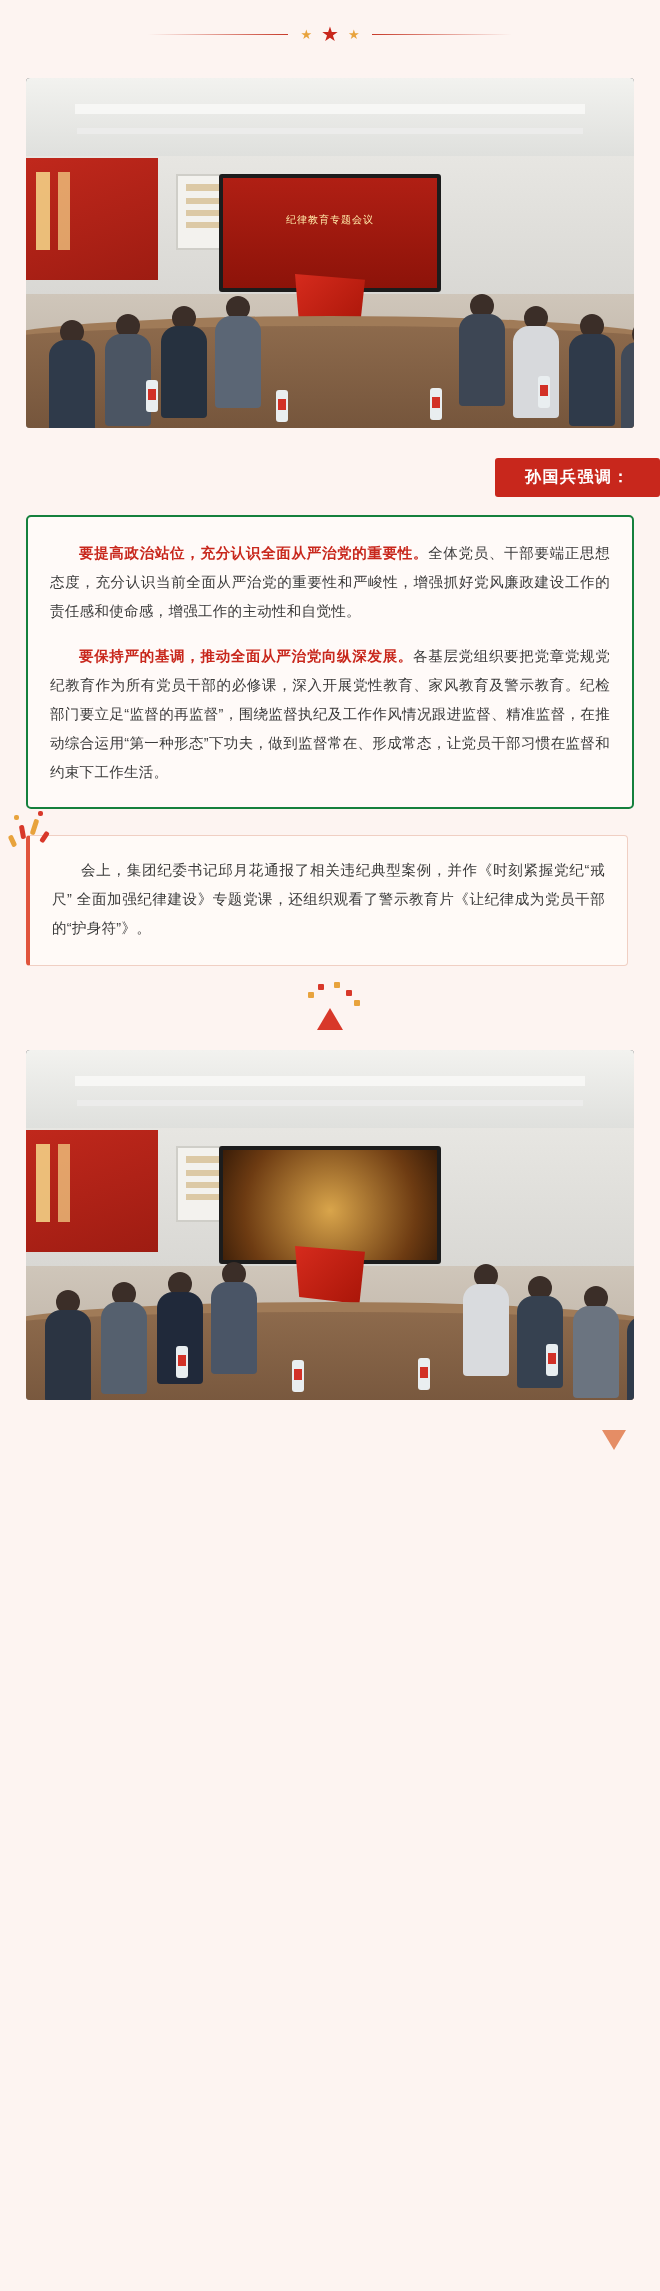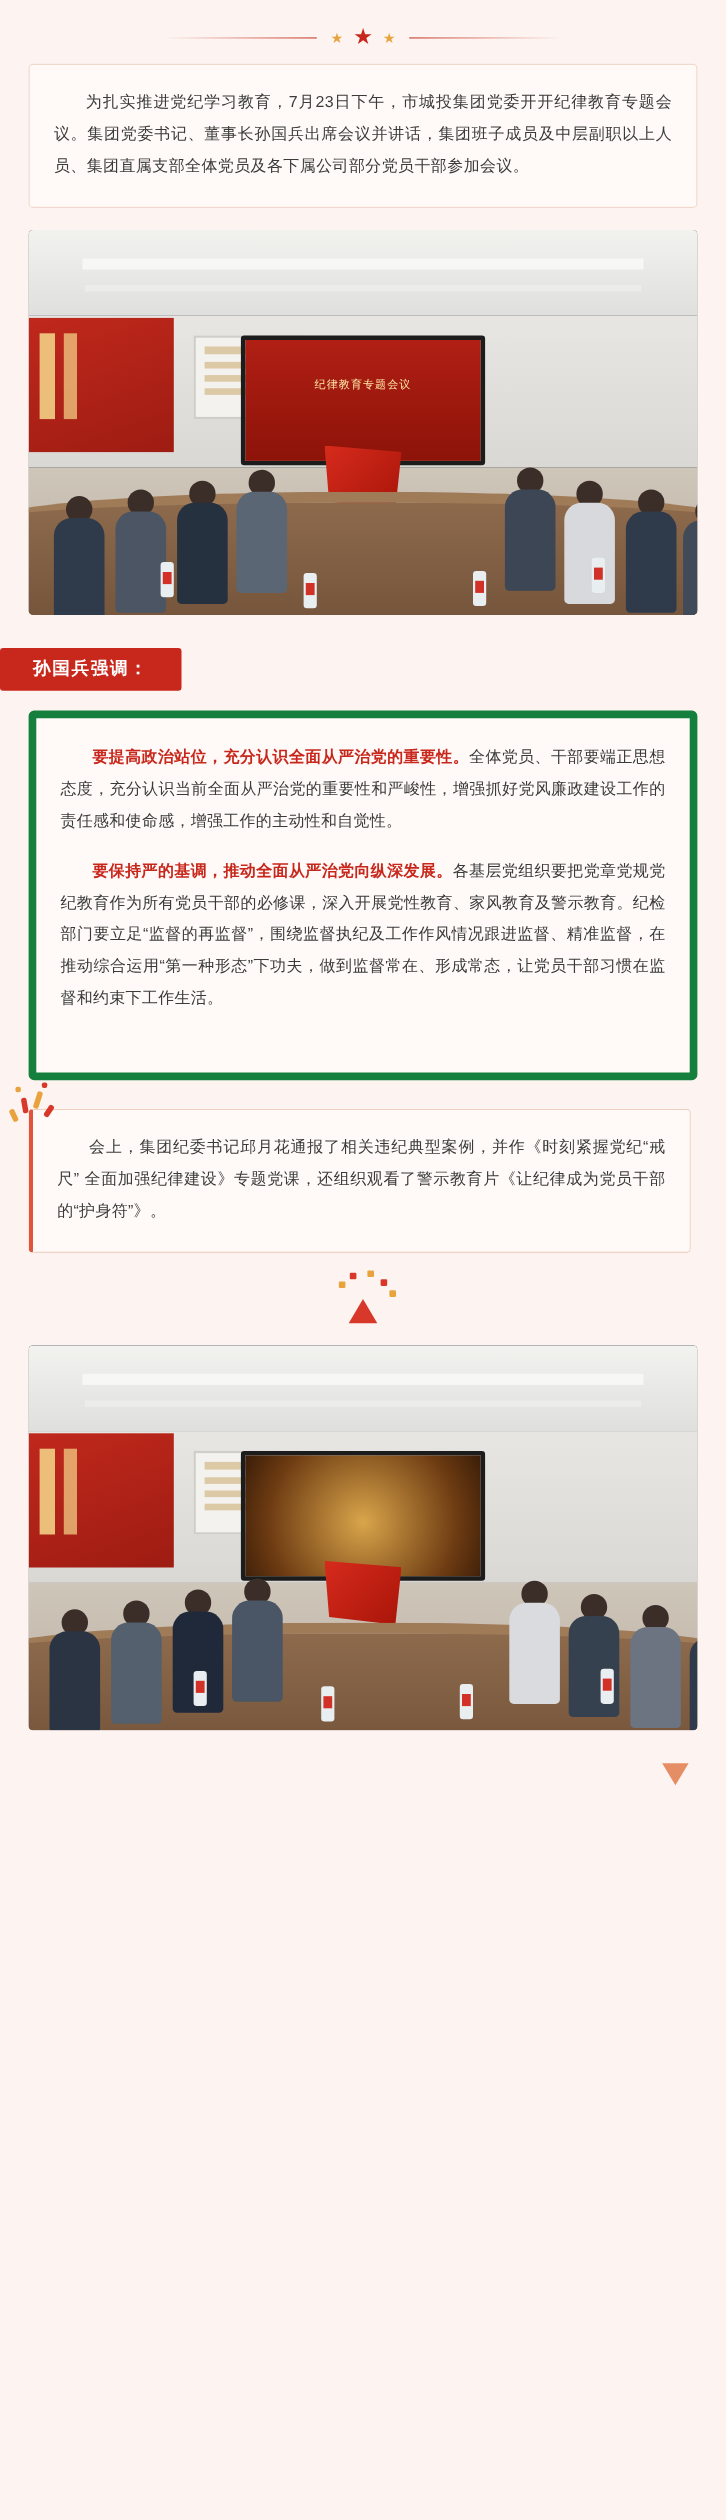--- a/index.html
+++ b/index.html
@@ -163,21 +163,21 @@
     position: absolute; width: 12px; height: 32px; background: #e9eef0;
     border-radius: 3px; bottom: 30px;
   }
   .pr-bottle:before {
     content: ""; position: absolute; left: 2px; top: 9px; width: 8px; height: 11px;
     background: #d23127;
   }
 
   
   .ribbon-wrap {
-    display: flex; justify-content: flex-start; align-items: center;
+    display: flex; justify-content: flex-end; align-items: center;
     margin: 30px 0 18px 0;
   }
   .ribbon {
     background: #c8271c;
     color: #fff;
     font-size: 16px;
     font-weight: bold;
     letter-spacing: 1.5px;
     padding: 9px 30px;
     border-radius: 3px;
@@ -191,35 +191,35 @@
     background: #9c1a11;
     z-index: -1;
   }
   .ribbon:before { left: -18px; clip-path: polygon(0 0, 100% 0, 100% 100%, 0 60%); }
   .ribbon:after  { right: -18px; clip-path: polygon(0 0, 100% 0, 100% 60%, 0 100%); }
 
   
   .emph-card {
     margin: 0 26px;
     background: #fffaf8;
-    border: 7px solid #15803d;
+    border: 2px solid #15803d;
     border-radius: 5px;
-    padding: 22px 22px 36px 22px;
+    padding: 22px 22px 20px 22px;
     box-sizing: border-box;
   }
   .emph-card p {
     margin: 0 0 16px 0;
     font-size: 14.5px;
     line-height: 2.0;
     color: #3a3a3a;
     text-align: justify;
     text-indent: 2em;
     letter-spacing: 0.3px;
   }
-  .emph-card p:last-child { margin-bottom: 16px; }
+  .emph-card p:last-child { margin-bottom: 0; }
   .emph-card .hl {
     color: #c8271c;
     font-weight: bold;
   }
 
   
   .quote-block {
     position: relative;
     margin: 26px 32px 0 26px;
   }
@@ -285,23 +285,20 @@
   <div class="star-divider">
     <div class="line"></div>
     <div class="stars">
       <span class="s-gold">★</span>
       <span class="s-red">★</span>
       <span class="s-gold">★</span>
     </div>
     <div class="line right"></div>
   </div>
 
-  <div class="card">
-    <p>为扎实推进党纪学习教育，7月23日下午，市城投集团党委开开纪律教育专题会议。集团党委书记、董事长孙国兵出席会议并讲话，集团班子成员及中层副职以上人员、集团直属支部全体党员及各下属公司部分党员干部参加会议。</p>
-  </div>
 
   <div class="photo-wrap">
     <div class="photo">
       <div class="pr-ceiling"></div>
       <div class="pr-wall"></div>
       <div class="pr-banner-left"></div>
       <div class="pr-board">
         <i style="left:8px;top:8px;width:70px;height:7px;"></i>
         <i style="left:8px;top:22px;width:58px;height:6px;"></i>
         <i style="left:8px;top:34px;width:64px;height:6px;"></i>

